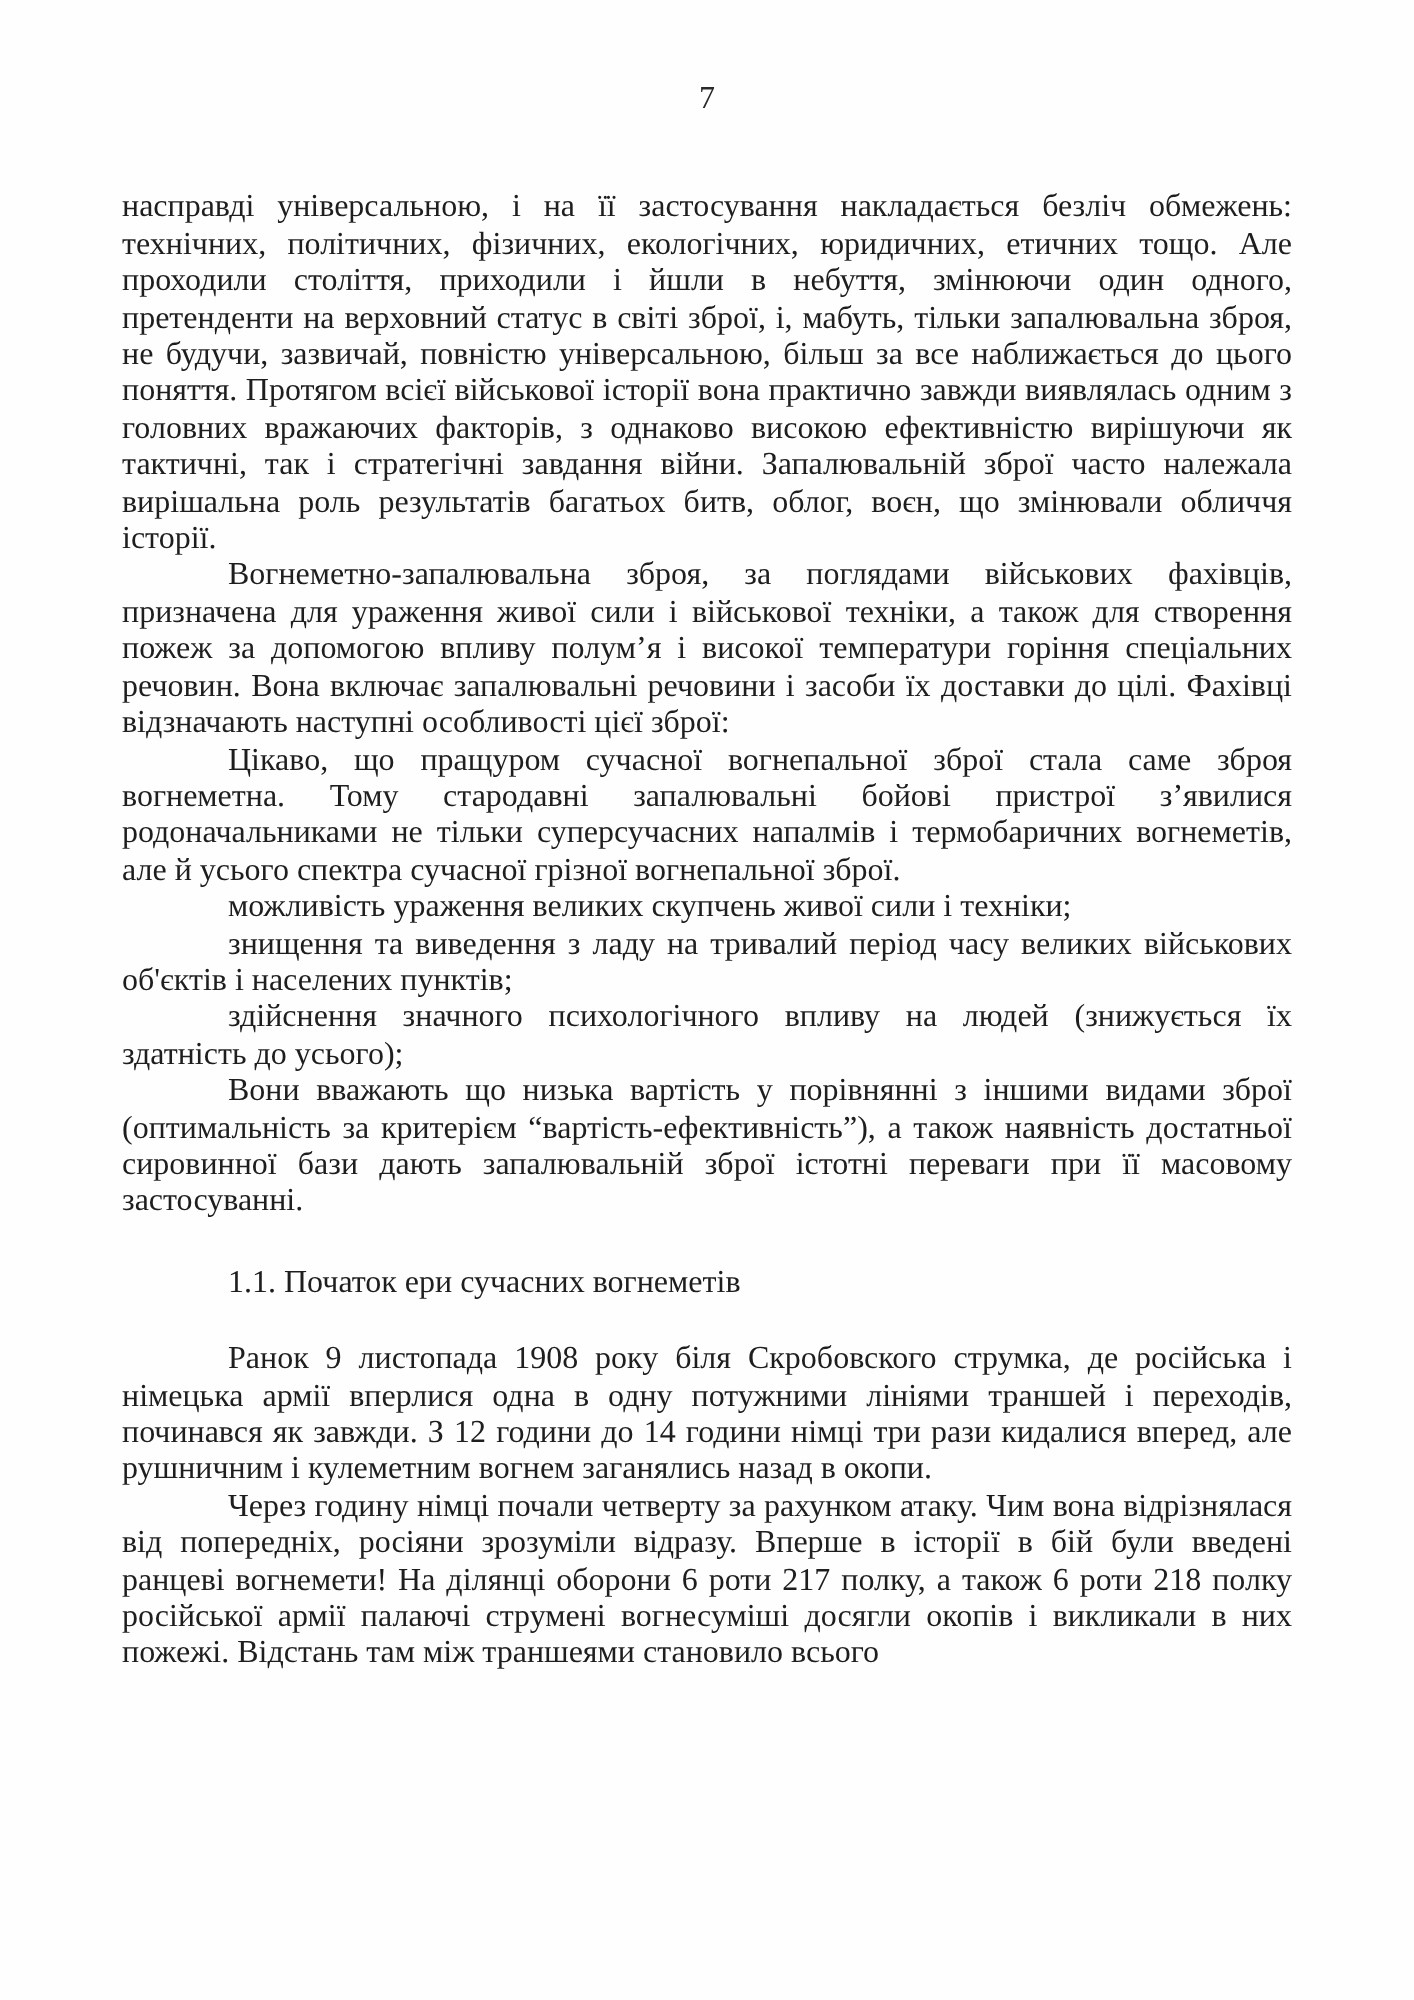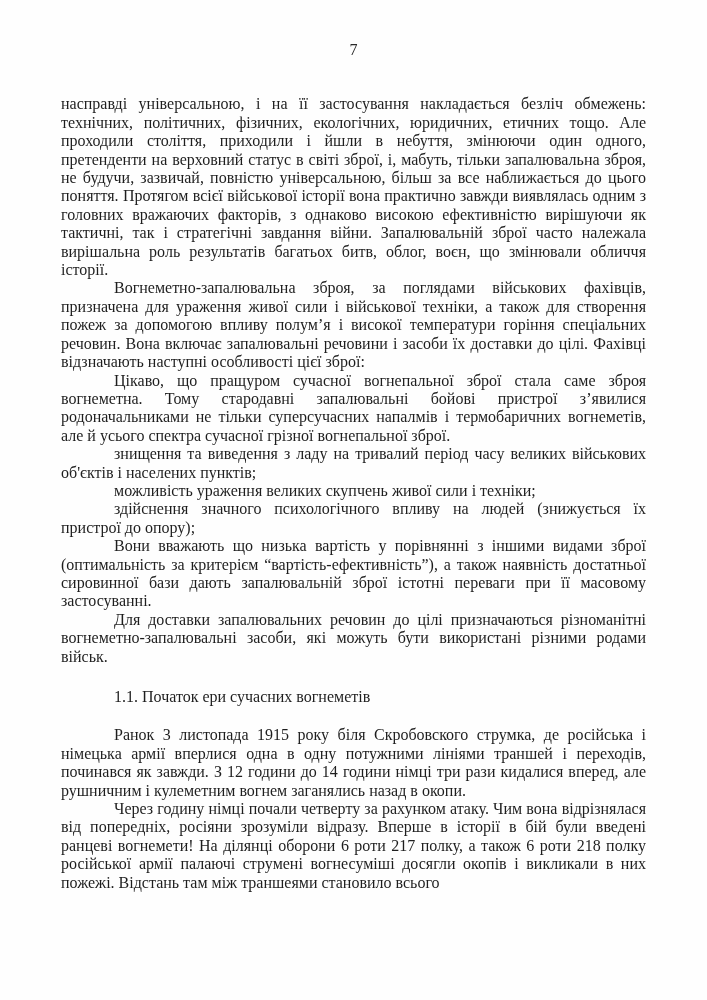--- a/index.html
+++ b/index.html
@@ -53,22 +53,21 @@
 </style>
 </head>
 <body>
 
 <div class="page">
   <div class="page-number">7</div>
   <div class="body">
       <p class="para no-indent">насправді універсальною, і на її застосування накладається безліч обмежень: технічних, політичних, фізичних, екологічних, юридичних, етичних тощо. Але проходили століття, приходили і йшли в небуття, змінюючи один одного, претенденти на верховний статус в світі зброї, і, мабуть, тільки запалювальна зброя, не будучи, зазвичай, повністю універсальною, більш за все наближається до цього поняття. Протягом всієї військової історії вона практично завжди виявлялась одним з головних вражаючих факторів, з однаково високою ефективністю вирішуючи як тактичні, так і стратегічні завдання війни. Запалювальній зброї часто належала вирішальна роль результатів багатьох битв, облог, воєн, що змінювали обличчя історії.</p>
       <p class="para">Вогнеметно-запалювальна зброя, за поглядами військових фахівців, призначена для ураження живої сили і військової техніки, а також для створення пожеж за допомогою впливу полум’я і високої температури горіння спеціальних речовин. Вона включає запалювальні речовини і засоби їх доставки до цілі. Фахівці відзначають наступні особливості цієї зброї:</p>
       <p class="para">Цікаво, що пращуром сучасної вогнепальної зброї стала саме зброя вогнеметна. Тому стародавні запалювальні бойові пристрої з’явилися родоначальниками не тільки суперсучасних напалмів і термобаричних вогнеметів, але й усього спектра сучасної грізної вогнепальної зброї.</p>
+      <p class="para">можливість ураження великих скупчень живої сили і техніки;</p>
       <p class="para">знищення та виведення з ладу на тривалий період часу великих військових об'єктів і населених пунктів;</p>
-      <p class="para">можливість ураження великих скупчень живої сили і техніки;</p>
-      <p class="para">здійснення значного психологічного впливу на людей (знижується їх пристрої до опору);</p>
+      <p class="para">здійснення значного психологічного впливу на людей (знижується їх здатність до усього);</p>
       <p class="para">Вони вважають що низька вартість у порівнянні з іншими видами зброї (оптимальність за критерієм “вартість-ефективність”), а також наявність достатньої сировинної бази дають запалювальній зброї істотні переваги при її масовому застосуванні.</p>
-      <p class="para">Для доставки запалювальних речовин до цілі призначаються різноманітні вогнеметно-запалювальні засоби, які можуть бути використані різними родами військ.</p>
       <h2 class="heading">1.1. Початок ери сучасних вогнеметів</h2>
-      <p class="para">Ранок 3 листопада 1915 року біля Скробовского струмка, де російська і німецька армії вперлися одна в одну потужними лініями траншей і переходів, починався як завжди. З 12 години до 14 години німці три рази кидалися вперед, але рушничним і кулеметним вогнем заганялись назад в окопи.</p>
+      <p class="para">Ранок 9 листопада 1908 року біля Скробовского струмка, де російська і німецька армії вперлися одна в одну потужними лініями траншей і переходів, починався як завжди. З 12 години до 14 години німці три рази кидалися вперед, але рушничним і кулеметним вогнем заганялись назад в окопи.</p>
       <p class="para">Через годину німці почали четверту за рахунком атаку. Чим вона відрізнялася від попередніх, росіяни зрозуміли відразу. Вперше в історії в бій були введені ранцеві вогнемети! На ділянці оборони 6 роти 217 полку, а також 6 роти 218 полку російської армії палаючі струмені вогнесуміші досягли окопів і викликали в них пожежі. Відстань там між траншеями становило всього</p>
     </div>
 </div>
 
 </body></html>

